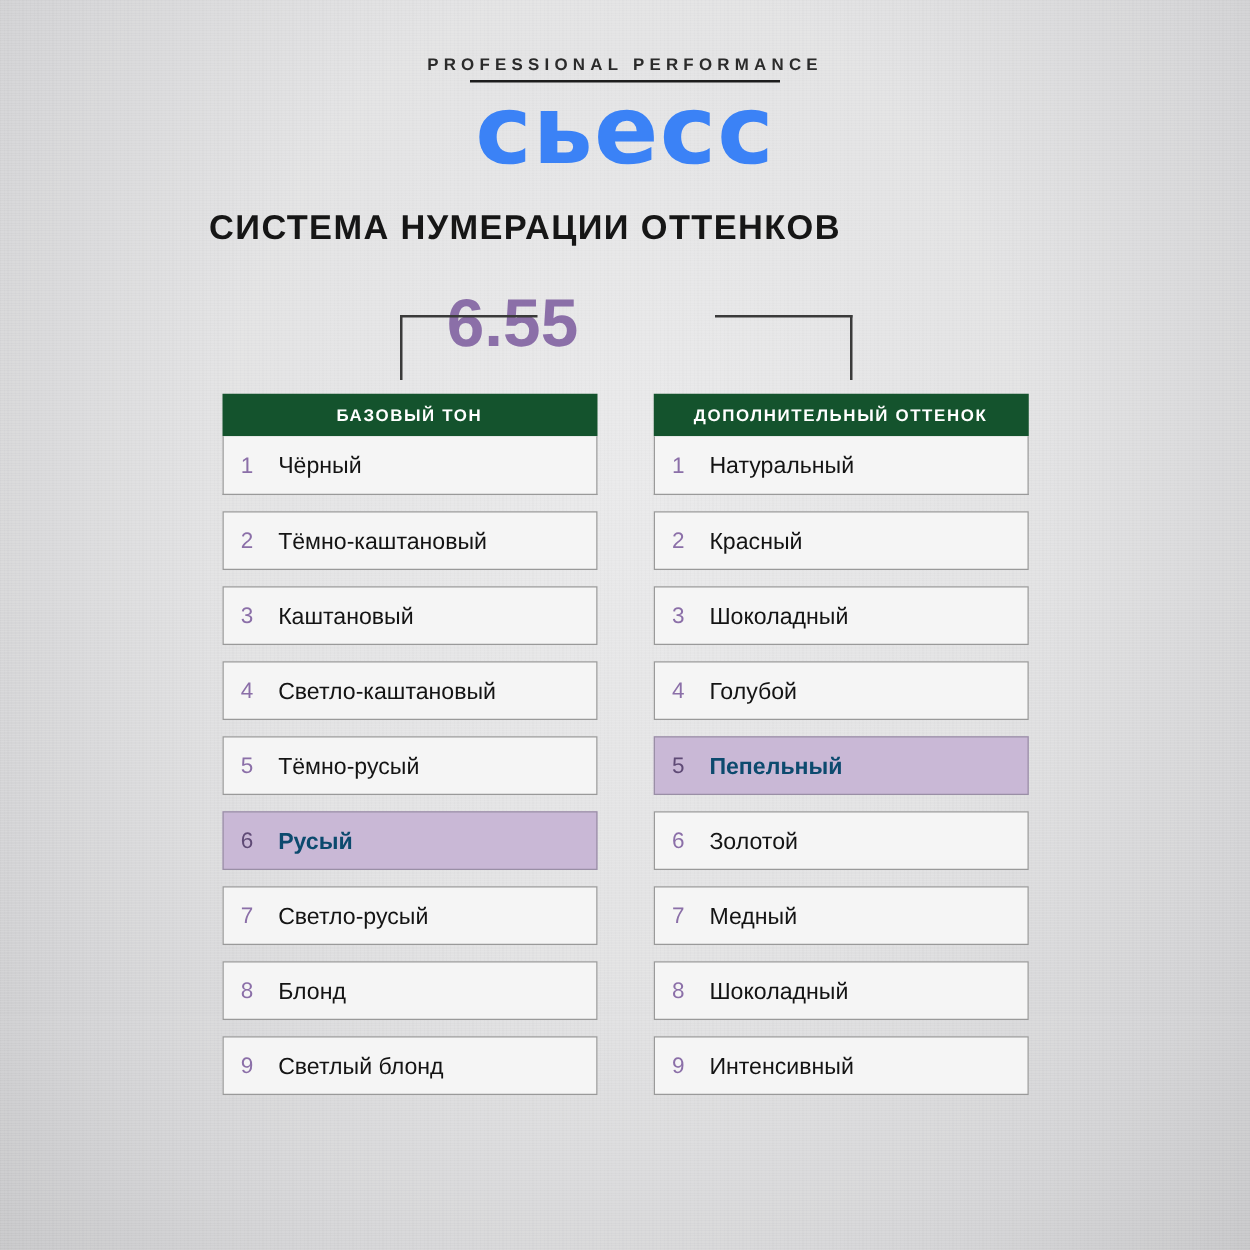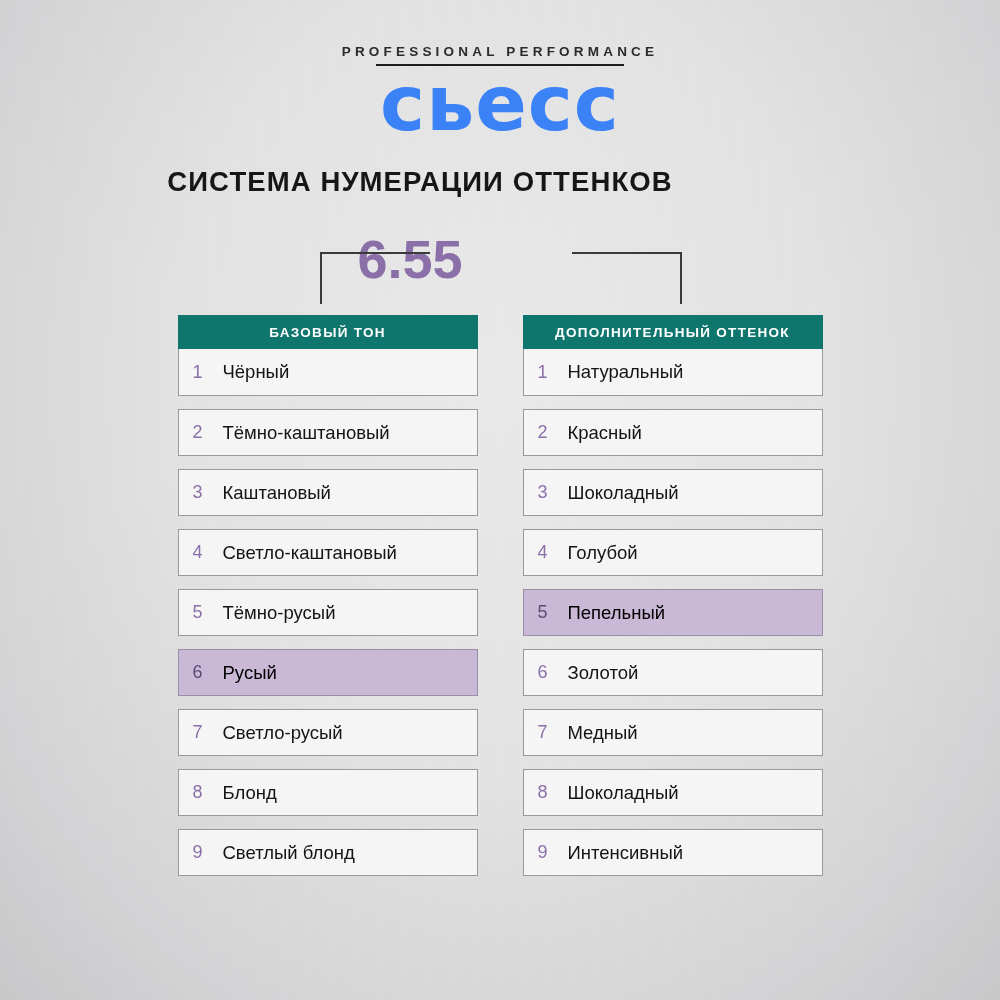--- a/index.html
+++ b/index.html
@@ -111,21 +111,21 @@
     left: 0;
     width: 1000px;
     display: flex;
     justify-content: center;
     gap: 45px;
   }
   .column {
     width: 300px;
   }
   .col-header {
-    background: #0f766e;
+    background: #14532d;
     color: #ffffff;
     font-size: 13.5px;
     font-weight: bold;
     letter-spacing: 1.3px;
     text-align: center;
     padding: 10px 0 9px 0;
     white-space: nowrap;
   }
   .row {
     display: flex;
@@ -149,21 +149,21 @@
     color: #8b6fa8;
     font-size: 18px;
     min-width: 30px;
     font-weight: normal;
   }
   .row.highlight .row-num { color: #5f4a76; }
   .row-label {
     font-size: 18.5px;
     color: #141414;
   }
-  .row.highlight .row-label { font-weight: normal; color: #000000; }
+  .row.highlight .row-label { font-weight: bold; color: #0c4a6e; }
   .row-num.wide { min-width: 40px; }
 </style>
 </head>
 <body>
 
 <div class="noise"></div>
 
 <div class="logo-block">
   <div class="logo-top">PROFESSIONAL PERFORMANCE</div>
   <div class="logo-rule"></div>

